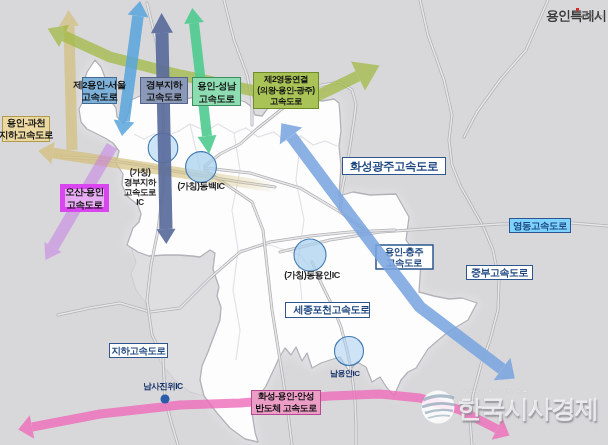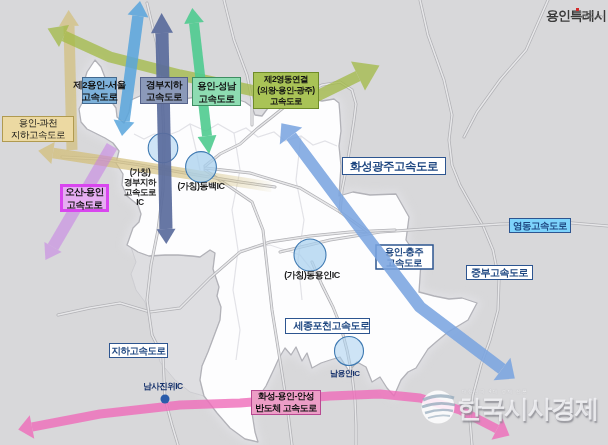--- a/index.html
+++ b/index.html
@@ -117,27 +117,27 @@
 <path d="M 32.0,427.0 L 100.0,414.0 L 180.0,405.0 L 240.0,403.0 L 330.0,396.0 L 380.0,394.0 L 420.0,398.0 L 460.0,410.0 L 497.0,429.0" stroke="#ef6cb9" stroke-width="9" fill="none" opacity="0.8" stroke-linejoin="round"></path>
       <polygon points="29.7,415.2 18.2,429.6 34.3,438.8" fill="#ef6cb9" opacity="0.8"></polygon>
       <polygon points="491.5,439.7 509.5,435.4 502.5,418.3" fill="#ef6cb9" opacity="0.8"></polygon>
 
 <circle cx="165" cy="399" r="4.5" fill="#2a5caa"></circle>
 </svg>
 <div style="position:absolute;left:82px;top:77px;width:35px;height:27px;background:#7db1da;border:1px solid #44698e;box-sizing:border-box;display:flex;align-items:center;justify-content:center;text-align:center;font-weight:bold;white-space:nowrap;font-size:9.5px;line-height:12px;color:#111;letter-spacing:-0.5px;">제2용인-서울<br>고속도로</div>
     <div style="position:absolute;left:140px;top:77px;width:48px;height:27px;background:#8b99b9;border:1px solid #55628a;box-sizing:border-box;display:flex;align-items:center;justify-content:center;text-align:center;font-weight:bold;white-space:nowrap;font-size:9.5px;line-height:12px;color:#111;letter-spacing:-0.5px;">경부지하<br>고속도로</div>
     <div style="position:absolute;left:192px;top:77px;width:49px;height:29px;background:#8edcb2;border:1px solid #3e8e62;box-sizing:border-box;display:flex;align-items:center;justify-content:center;text-align:center;font-weight:bold;white-space:nowrap;font-size:9.5px;line-height:13px;color:#111;letter-spacing:-0.5px;">용인-성남<br>고속도로</div>
     <div style="position:absolute;left:253px;top:72px;width:66px;height:37px;background:#a9c356;border:1px solid #6f8c28;box-sizing:border-box;display:flex;align-items:center;justify-content:center;text-align:center;font-weight:bold;white-space:nowrap;font-size:8.5px;line-height:11px;color:#111;letter-spacing:-0.5px;">제2영동연결<br>(의왕-용인-광주)<br>고속도로</div>
-    <div style="position:absolute;left:2px;top:116px;width:72px;height:26px;background:#ecd9a2;border:1px solid #b09a50;box-sizing:border-box;display:flex;align-items:center;justify-content:center;text-align:center;font-weight:normal;white-space:nowrap;font-size:9.5px;line-height:12px;color:#111;letter-spacing:-0.5px;">용인-과천<br>지하고속도로</div>
-    <div style="position:absolute;left:60px;top:184px;width:49px;height:28px;background:#e6adf2;border:3px solid #d946ef;box-sizing:border-box;display:flex;align-items:center;justify-content:center;text-align:center;font-weight:bold;white-space:nowrap;font-size:9.5px;line-height:13px;color:#111;letter-spacing:-0.5px;">오산-용인<br>고속도로</div>
+    <div style="position:absolute;left:2px;top:116px;width:48px;height:26px;background:#ecd9a2;border:1px solid #b09a50;box-sizing:border-box;display:flex;align-items:center;justify-content:center;text-align:center;font-weight:bold;white-space:nowrap;font-size:9.5px;line-height:12px;color:#111;letter-spacing:-0.5px;">용인-과천<br>지하고속도로</div>
+    <div style="position:absolute;left:60px;top:184px;width:49px;height:28px;background:#e6adf2;border:5px solid #d946ef;box-sizing:border-box;display:flex;align-items:center;justify-content:center;text-align:center;font-weight:bold;white-space:nowrap;font-size:9.5px;line-height:13px;color:#111;letter-spacing:-0.5px;">오산-용인<br>고속도로</div>
     <div style="position:absolute;left:251px;top:390px;width:70px;height:25px;background:#ec9dc6;border:1px solid #b84a92;box-sizing:border-box;display:flex;align-items:center;justify-content:center;text-align:center;font-weight:bold;white-space:nowrap;font-size:9px;line-height:11.5px;color:#111;letter-spacing:-0.5px;">화성-용인-안성<br>반도체 고속도로</div>
     <div style="position:absolute;left:342px;top:157px;width:104px;height:18px;background:#fff;border:1.5px solid #2d5590;box-sizing:border-box;display:flex;align-items:center;justify-content:center;text-align:center;font-weight:bold;white-space:nowrap;font-size:11.5px;line-height:16px;color:#1d4680;letter-spacing:-0.5px;">화성광주고속도로</div>
     <div style="position:absolute;left:509px;top:218px;width:62px;height:15px;background:#7dd3fc;border:1.5px solid #2d5590;box-sizing:border-box;display:flex;align-items:center;justify-content:center;text-align:center;font-weight:bold;white-space:nowrap;font-size:9.5px;line-height:13px;color:#1d4680;letter-spacing:-0.5px;">영동고속도로</div>
     <div style="position:absolute;left:466px;top:265px;width:67px;height:15px;background:#fff;border:1.5px solid #2d5590;box-sizing:border-box;display:flex;align-items:center;justify-content:center;text-align:center;font-weight:bold;white-space:nowrap;font-size:10px;line-height:13px;color:#1d4680;letter-spacing:-0.5px;">중부고속도로</div>
-    <div style="position:absolute;left:285px;top:318px;width:85px;height:16px;background:#fff;border:1.5px solid #2d5590;box-sizing:border-box;display:flex;align-items:center;justify-content:center;font-weight:bold;white-space:nowrap;font-size:10px;line-height:14px;color:#1d4680;letter-spacing:-0.5px;padding-left:8px;">세종포천고속도로</div>
+    <div style="position:absolute;left:285px;top:302px;width:85px;height:16px;background:#fff;border:1.5px solid #2d5590;box-sizing:border-box;display:flex;align-items:center;justify-content:center;font-weight:bold;white-space:nowrap;font-size:10px;line-height:14px;color:#1d4680;letter-spacing:-0.5px;padding-left:8px;">세종포천고속도로</div>
     <div style="position:absolute;left:109px;top:343px;width:59px;height:15px;background:#fff;border:1.5px solid #2d5590;box-sizing:border-box;display:flex;align-items:center;justify-content:center;text-align:center;font-weight:bold;white-space:nowrap;font-size:9.5px;line-height:13px;color:#1d4680;letter-spacing:-0.5px;">지하고속도로</div>
 <div style="position:absolute;left:118px;top:167px;width:44px;text-align:center;font-weight:bold;font-size:8.5px;line-height:10px;color:#1b1b1b;letter-spacing:-0.5px;white-space:nowrap;">(가칭)<br>경부지하<br>고속도로<br>IC</div>
     <div style="position:absolute;left:175px;top:181px;width:52px;text-align:center;font-weight:bold;font-size:9px;line-height:10px;color:#1b1b1b;letter-spacing:-0.5px;white-space:nowrap;">(가칭)동백IC</div>
     <div style="position:absolute;left:284px;top:270px;width:56px;text-align:center;font-weight:bold;font-size:9px;line-height:10px;color:#1b1b1b;letter-spacing:-0.5px;white-space:nowrap;">(가칭)동용인IC</div>
     <div style="position:absolute;left:330px;top:369px;width:40px;font-weight:bold;font-size:8px;line-height:9px;color:#14306b;letter-spacing:-0.5px;white-space:nowrap;">남용인IC</div>
     <div style="position:absolute;left:132px;top:382px;width:62px;text-align:center;font-weight:bold;font-size:8.5px;line-height:9.5px;color:#14306b;letter-spacing:-0.5px;white-space:nowrap;">남사진위IC</div>
 <div style="position:absolute;left:546px;top:5px;width:62px;height:22px;">
       <div style="position:absolute;left:0;top:2px;font-weight:bold;font-size:13px;letter-spacing:-1px;color:#3a3a3a;white-space:nowrap;">용인특례시</div>
       <div style="position:absolute;left:34px;top:6px;font-size:3.5px;color:#8a8a8a;letter-spacing:0;">YONGIN SPECIAL CITY</div>
       <div style="position:absolute;left:30px;top:3px;width:3px;height:3px;background:#d42b2b;"></div>

